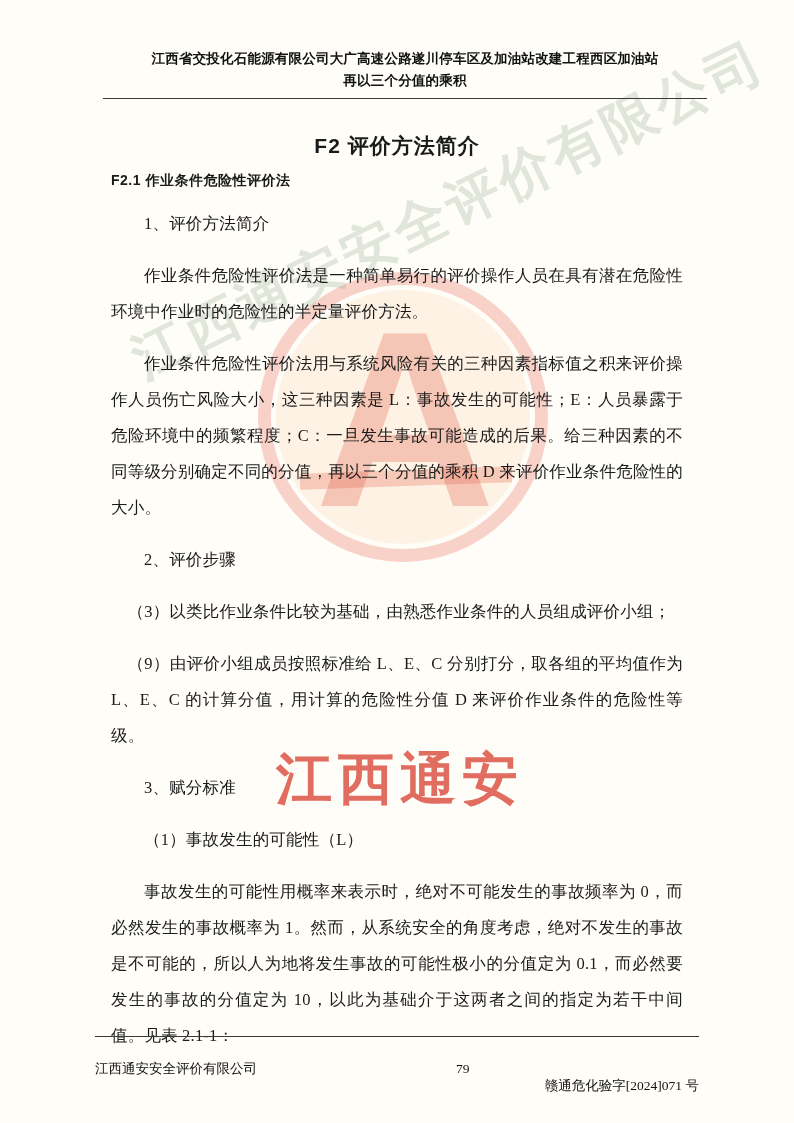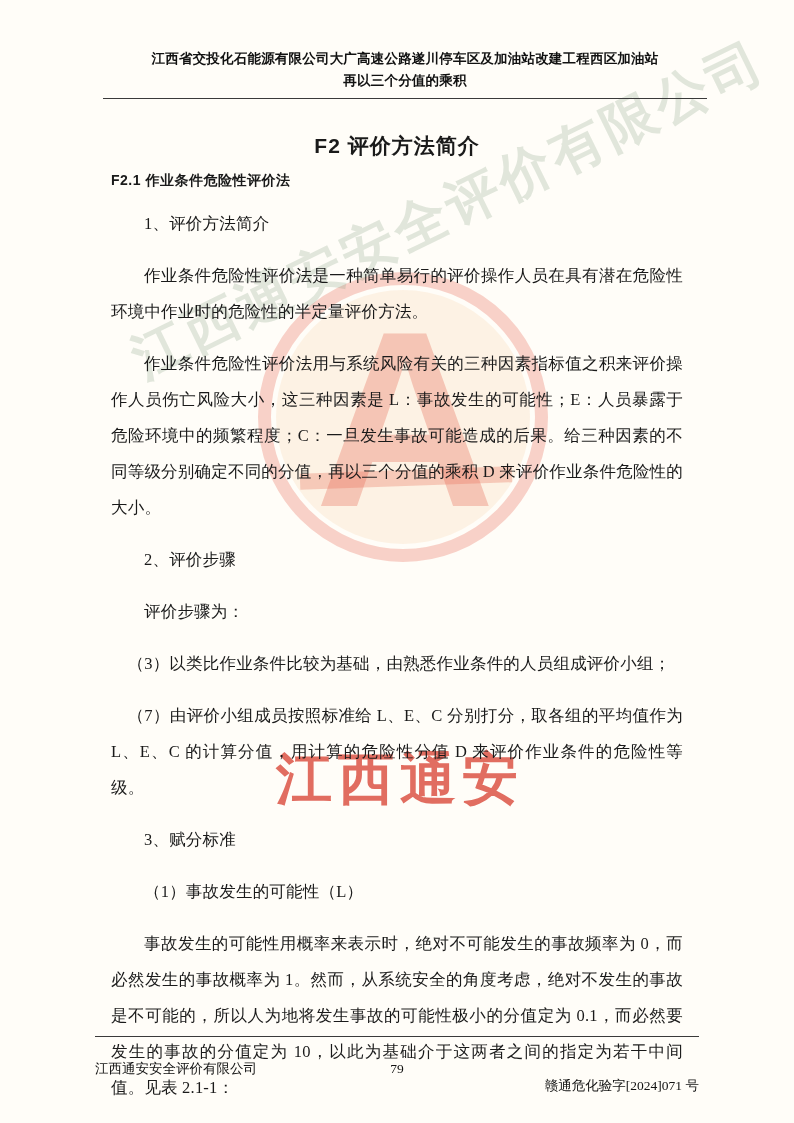--- a/index.html
+++ b/index.html
@@ -148,21 +148,21 @@
     margin-bottom: 6px;
   }
   .footer-row {
     display: flex;
     align-items: center;
     justify-content: space-between;
     font-size: 13.5px;
     color: #111;
   }
   .footer-left { width: 38%; text-align: left; }
-  .footer-center { width: 24%; text-align: center; }
+  .footer-center { width: 24%; text-align: right; }
   .footer-right { width: 38%; text-align: right; margin-top: 34px; }
 </style>
 </head>
 <body>
 
 <div class="page">
 
   <div class="watermark">
     <div class="wm-circle-inner"></div>
     <div class="wm-circle"></div>
@@ -179,23 +179,22 @@
   </div>
 
   <div class="content">
     <h1 class="doc-title">F2  评价方法简介</h1>
     <h2 class="sec-title">F2.1  作业条件危险性评价法</h2>
 
     <p class="para indent2">1、评价方法简介</p>
     <p class="para indent2">作业条件危险性评价法是一种简单易行的评价操作人员在具有潜在危险性环境中作业时的危险性的半定量评价方法。</p>
     <p class="para indent2">作业条件危险性评价法用与系统风险有关的三种因素指标值之积来评价操作人员伤亡风险大小，这三种因素是 L：事故发生的可能性；E：人员暴露于危险环境中的频繁程度；C：一旦发生事故可能造成的后果。给三种因素的不同等级分别确定不同的分值，再以三个分值的乘积 D 来评价作业条件危险性的大小。</p>
     <p class="para indent2">2、评价步骤</p>
-    <p class="para indent2">评价步骤为：</p>
     <p class="para indent1">（3）以类比作业条件比较为基础，由熟悉作业条件的人员组成评价小组；</p>
-    <p class="para indent1">（7）由评价小组成员按照标准给 L、E、C 分别打分，取各组的平均值作为 L、E、C 的计算分值，用计算的危险性分值 D 来评价作业条件的危险性等级。</p>
+    <p class="para indent1">（9）由评价小组成员按照标准给 L、E、C 分别打分，取各组的平均值作为 L、E、C 的计算分值，用计算的危险性分值 D 来评价作业条件的危险性等级。</p>
     <p class="para indent2">3、赋分标准</p>
     <p class="para indent2">（1）事故发生的可能性（L）</p>
     <p class="para indent2">事故发生的可能性用概率来表示时，绝对不可能发生的事故频率为 0，而必然发生的事故概率为 1。然而，从系统安全的角度考虑，绝对不发生的事故是不可能的，所以人为地将发生事故的可能性极小的分值定为 0.1，而必然要发生的事故的分值定为 10，以此为基础介于这两者之间的指定为若干中间值。见表 2.1-1：</p>
   </div>
 
   <div class="footer">
     <div class="footer-rule"></div>
     <div class="footer-row">
       <div class="footer-left">江西通安安全评价有限公司</div>
       <div class="footer-center">79</div>

